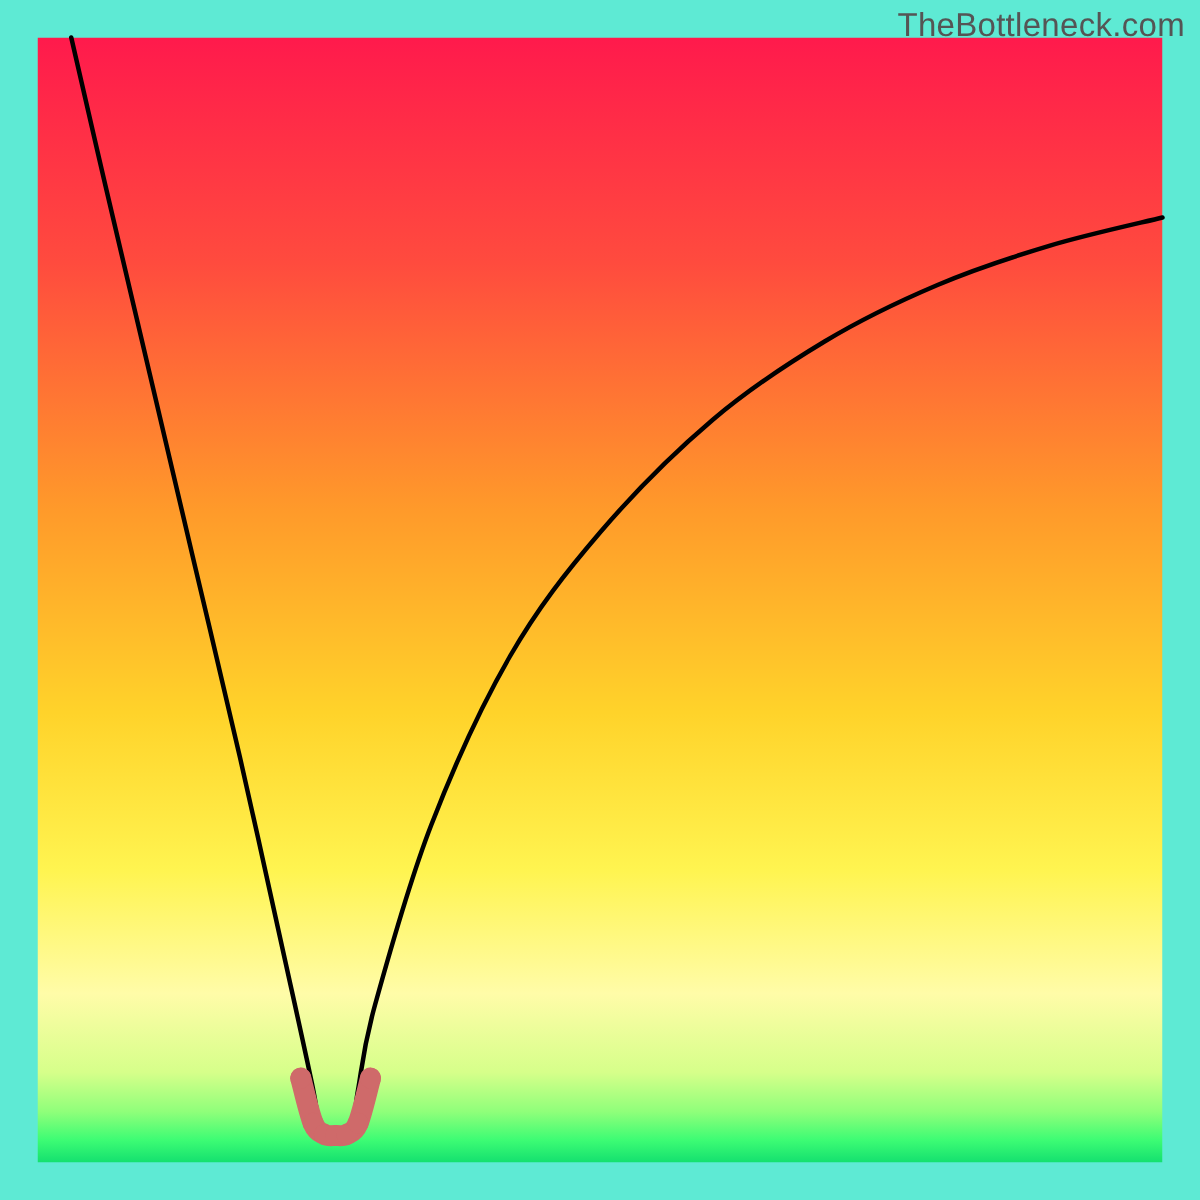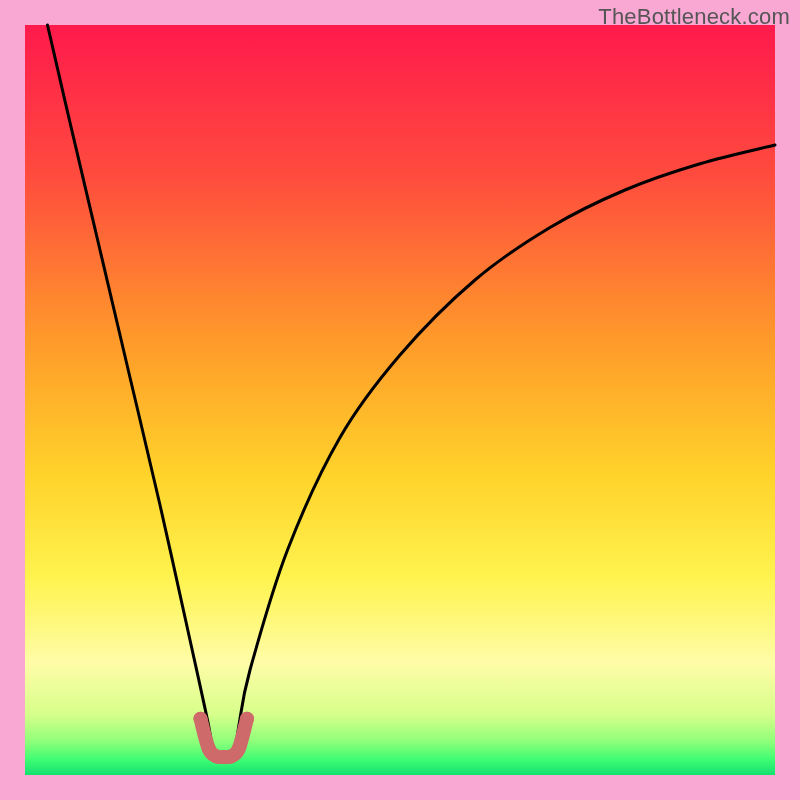--- a/index.html
+++ b/index.html
@@ -8,21 +8,21 @@
     width: 800px;
     height: 800px;
     background: #000;
     font-family: Arial, Helvetica, sans-serif;
     overflow: hidden;
   }
   .frame {
     position: absolute;
     left: 0; top: 0;
     width: 800px; height: 800px;
-    background: #f9a8d4;
+    background: #5eead4;
   }
   .plot-area {
     position: absolute;
     left: 25px;
     top: 25px;
     width: 750px;
     height: 750px;
   }
   .gradient {
     position: absolute;

